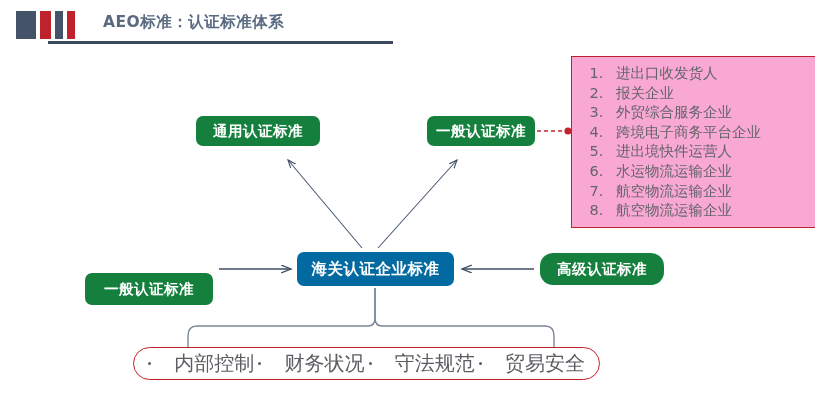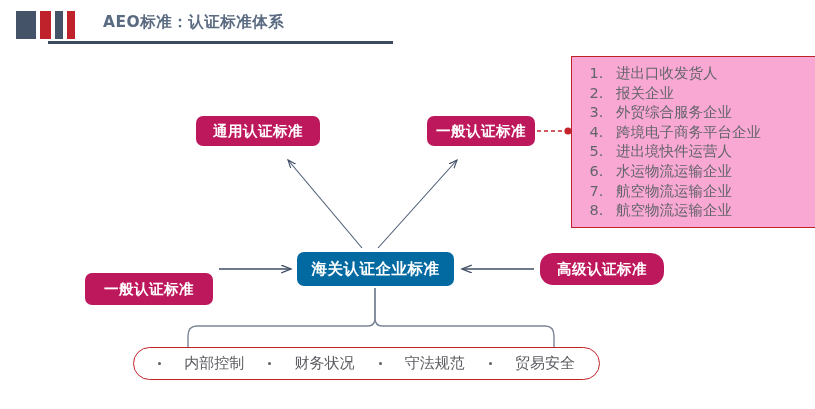--- a/index.html
+++ b/index.html
@@ -60,21 +60,21 @@
     align-items: center;
     justify-content: center;
     border-radius: 7px;
     color: #ffffff;
     font-weight: bold;
     font-size: 14.5px;
     letter-spacing: 0.5px;
     white-space: nowrap;
     box-sizing: border-box;
   }
-  .node.blue { background: #be185d; }
+  .node.blue { background: #15803d; }
   .node.red  { background: #0369a1; }
 
   #node-general-std   { left: 196px; top: 116px; width: 124px; height: 30px; }
   #node-category-std  { left: 427px; top: 116px; width: 108px; height: 30px; }
   #node-basic-std     { left: 85px;  top: 253px; width: 128px; height: 32px; margin-top: 20px; }
   #node-center        { left: 297px; top: 252px; width: 157px; height: 34px; font-size: 15.5px; }
   #node-advanced-std  { left: 540px; top: 253px; width: 124px; height: 32px; border-radius: 13px; }
 
   
   #category-list {
@@ -118,21 +118,21 @@
     display: flex;
     align-items: center;
     justify-content: space-around;
     padding: 0 12px;
     background: #ffffff;
   }
   .criteria-item {
     display: flex;
     align-items: center;
     color: #5C5C62;
-    font-size: 15px;
+    font-size: 20px;
     white-space: nowrap;
     gap: 12px;
   }
   .criteria-item .dot {
     display: inline-block;
     width: 3px;
     height: 3px;
     border-radius: 50%;
     background: #5C5C62;
     margin-right: 11px;

